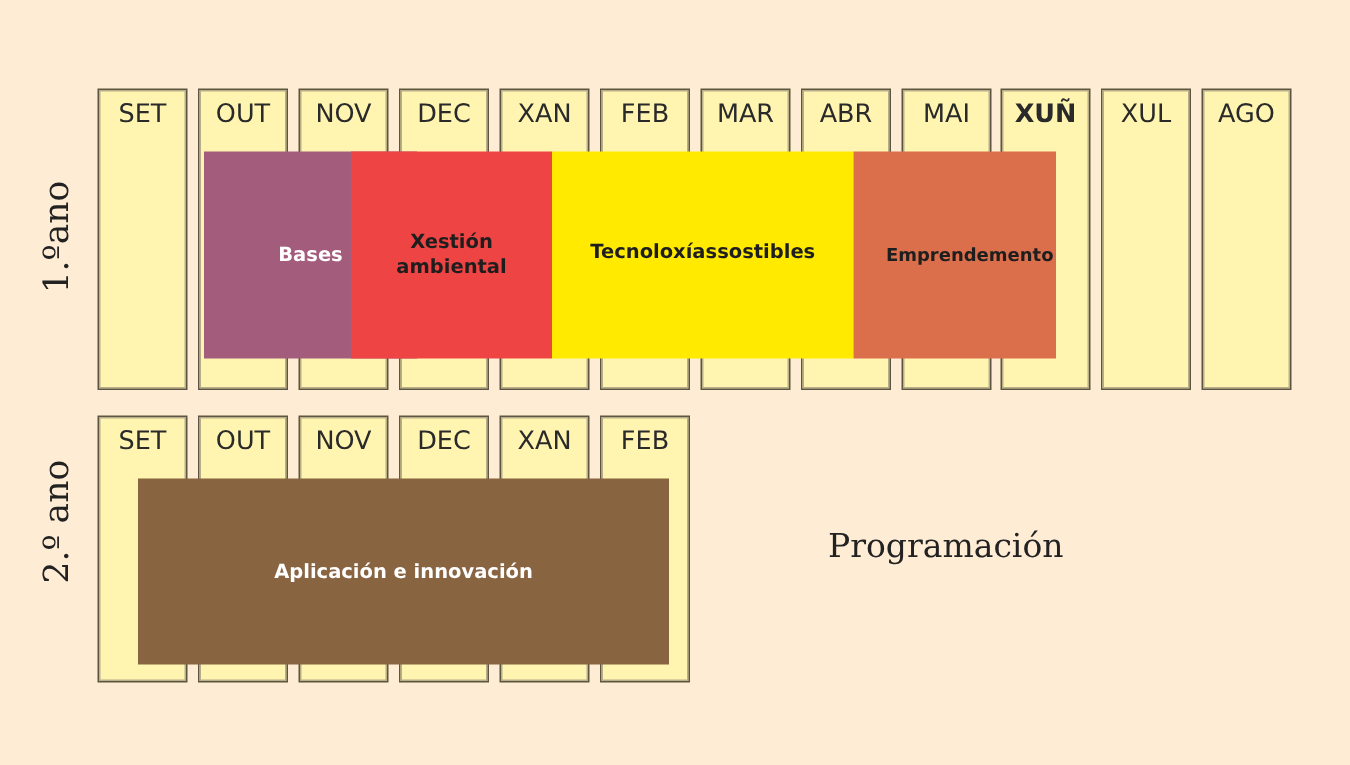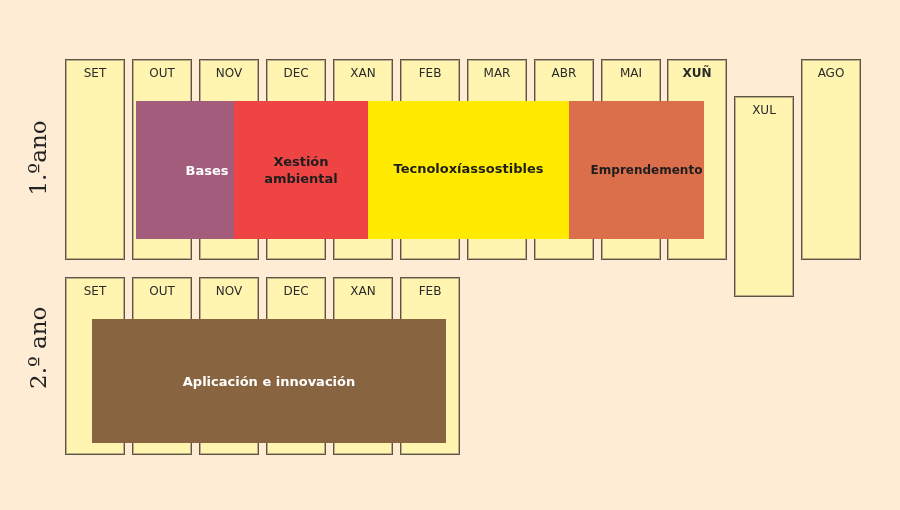--- a/index.html
+++ b/index.html
@@ -1,18 +1,18 @@
 <!DOCTYPE html>
 <html><head>
 <meta charset="utf-8">
 <style>
   html,body{margin:0;padding:0;}
   body{width:900px;height:510px;background:#feecd5;position:relative;overflow:hidden;font-family:"DejaVu Sans",sans-serif;}
   .col{position:absolute;width:60px;background:#fff5b0;border:1.5px solid #5d5544;box-shadow:inset 0 0 0 1px #b9ae88;box-sizing:border-box;}
-  .col span{position:absolute;top:6px;left:0;right:0;text-align:center;font-size:12px;color:#2a2a2a;}
+  .col span{position:absolute;top:6px;left:0;right:0;text-align:center;font-size:17px;color:#2a2a2a;}
   .bar{position:absolute;display:flex;align-items:center;justify-content:center;text-align:center;font-weight:bold;font-size:13px;line-height:17px;}
   .ylabel{position:absolute;font-family:"DejaVu Serif",serif;font-size:23px;color:#222;transform:rotate(-90deg);transform-origin:center;white-space:nowrap;}
   .title{position:absolute;left:552px;top:352px;font-family:"DejaVu Serif",serif;font-size:22px;line-height:25px;color:#222;}
 </style>
 </head>
 <body>
 
 <div class="ylabel" style="left:-2px;top:145px;width:80px;text-align:center;">1.ºano</div>
 
 <div class="col" style="left:65px;top:59px;height:201px;">
@@ -38,21 +38,21 @@
   </div>
 <div class="col" style="left:534px;top:59px;height:201px;">
     <span>ABR</span>
   </div>
 <div class="col" style="left:601px;top:59px;height:201px;">
     <span>MAI</span>
   </div>
 <div class="col" style="left:667px;top:59px;height:201px;font-weight:bold;">
     <span>XUÑ</span>
   </div>
-<div class="col" style="left:734px;top:59px;height:201px;margin-top:37px;">
+<div class="col" style="left:734px;top:59px;height:201px;">
     <span>XUL</span>
   </div>
 <div class="col" style="left:801px;top:59px;height:201px;">
     <span>AGO</span>
   </div>
 
 <div class="bar" style="left:92px;top:101px;width:142px;height:138px;background:#a35c7c;color:#fff;margin-left:44px;">
     <span>Bases</span>
   </div>
 <div class="bar" style="left:234px;top:101px;width:134px;height:138px;background:#ef4444;color:#1e1e1e;flex-direction:column;">
@@ -86,13 +86,14 @@
   </div>
 <div class="col" style="left:400px;top:277px;height:178px;">
     <span>FEB</span>
   </div>
 
 <div class="bar" style="left:92px;top:319px;width:354px;height:124px;background:#886441;color:#fff;">
     <span>Aplicación e innovación</span>
   </div>
 
 <div class="title">
+  <div>Programación</div>
 </div>
 
 </body></html>

